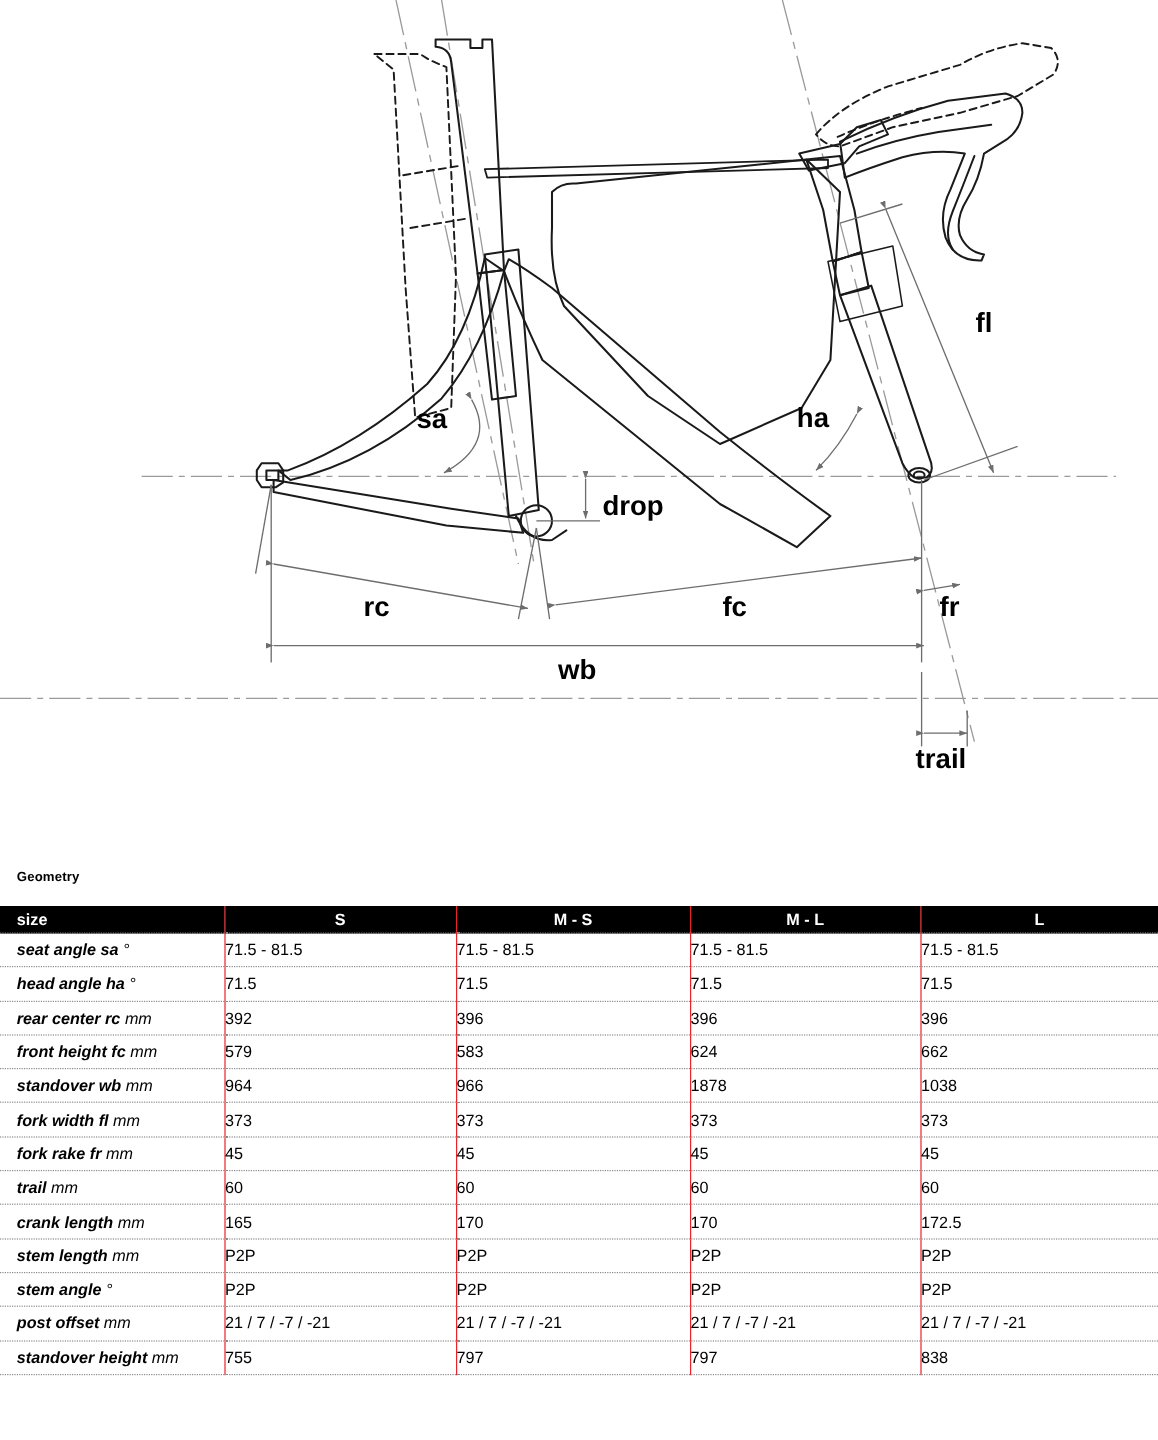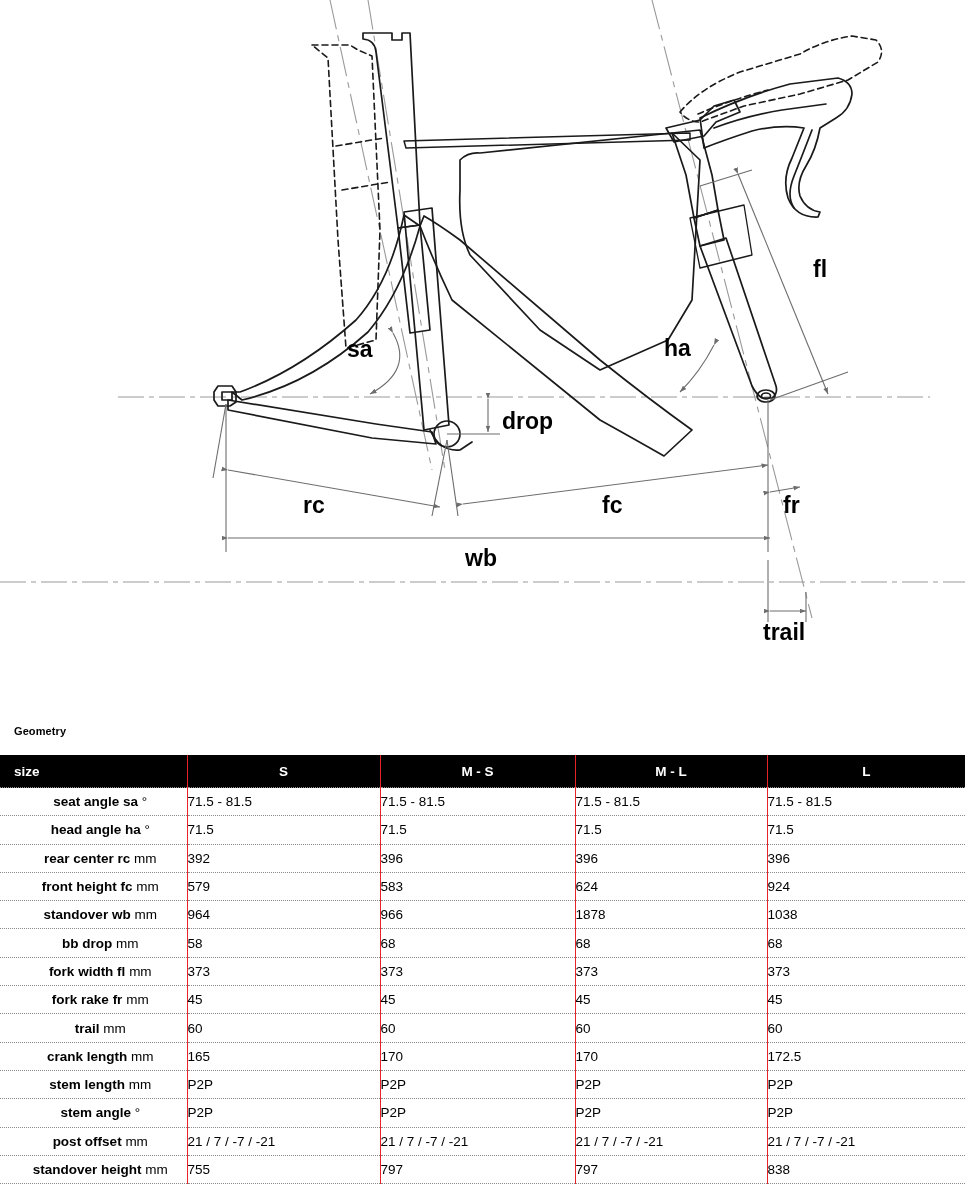--- a/index.html
+++ b/index.html
@@ -64,21 +64,21 @@
   }
   table.geo col.c0 { width: 187px; }
   table.geo col.c1 { width: 193px; }
   table.geo col.c2 { width: 195px; }
   table.geo col.c3 { width: 192px; }
   table.geo col.c4 { width: 198px; }
 
   table.geo thead th {
     background: #000;
     color: #fff;
-    height: 32px;
+    height: 22px;
     font-size: 13.5px;
     font-weight: bold;
     padding: 0;
     vertical-align: middle;
   }
   table.geo thead th.sizehdr {
     text-align: left;
     padding-left: 14px;
     font-weight: bold;
   }
@@ -91,24 +91,25 @@
     height: 27.3px;
     font-size: 13.5px;
     padding: 0;
     vertical-align: middle;
     border-bottom: 1.2px dotted #8a8a8a;
   }
   table.geo tbody tr:first-child td {
     border-top: 1.2px dotted #8a8a8a;
   }
   table.geo tbody td.rowlabel {
-    text-align: center;
+    text-align: left;
     padding-left: 14px;
     font-weight: bold;
     white-space: nowrap;
+    font-style: italic;
   }
   table.geo tbody td.rowlabel .unit {
     font-weight: normal;
   }
   table.geo tbody td.val {
     border-left: 1.4px solid #e8242a;
     font-weight: normal;
   }
 </style>
 </head>
@@ -294,37 +295,30 @@
             <td class="val">392</td>
             <td class="val">396</td>
             <td class="val">396</td>
             <td class="val">396</td>
           </tr>
           <tr>
             <td class="rowlabel"><span>front height fc</span><span class="unit"> mm</span></td>
             <td class="val">579</td>
             <td class="val">583</td>
             <td class="val">624</td>
-            <td class="val">924</td>
+            <td class="val">662</td>
           </tr>
           <tr>
             <td class="rowlabel"><span>standover wb</span><span class="unit"> mm</span></td>
             <td class="val">964</td>
             <td class="val">966</td>
             <td class="val">1878</td>
             <td class="val">1038</td>
           </tr>
           <tr>
-            <td class="rowlabel"><span>bb drop</span><span class="unit"> mm</span></td>
-            <td class="val">58</td>
-            <td class="val">68</td>
-            <td class="val">68</td>
-            <td class="val">68</td>
-          </tr>
-          <tr>
             <td class="rowlabel"><span>fork width fl</span><span class="unit"> mm</span></td>
             <td class="val">373</td>
             <td class="val">373</td>
             <td class="val">373</td>
             <td class="val">373</td>
           </tr>
           <tr>
             <td class="rowlabel"><span>fork rake fr</span><span class="unit"> mm</span></td>
             <td class="val">45</td>
             <td class="val">45</td>

